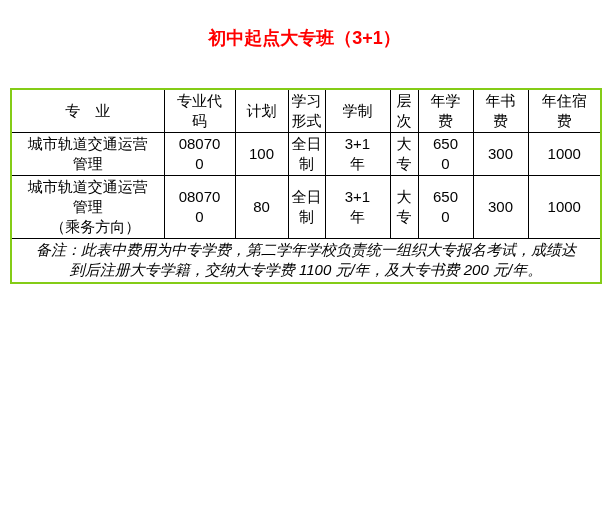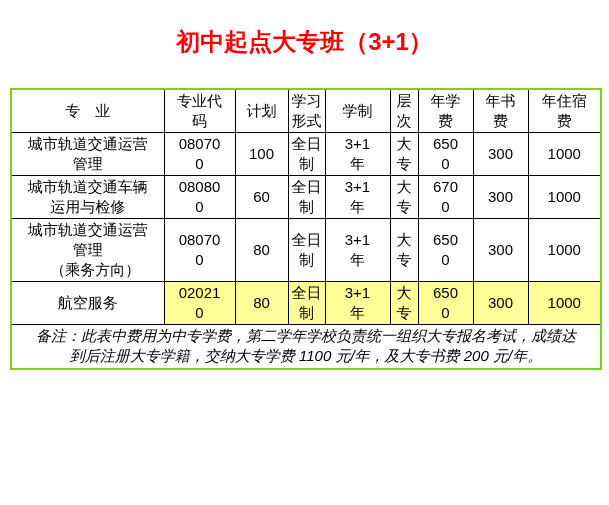--- a/index.html
+++ b/index.html
@@ -11,21 +11,21 @@
     font-family: "Liberation Sans", sans-serif;
     overflow: hidden;
   }
   .page-title {
     position: absolute;
     left: 0;
     top: 26px;
     width: 609px;
     text-align: center;
     color: #ff0000;
-    font-size: 24px;
+    font-size: 18px;
     font-weight: bold;
     letter-spacing: 0px;
   }
   table.program-table {
     position: absolute;
     left: 10px;
     top: 88px;
     width: 590px;
     border-collapse: collapse;
     table-layout: fixed;
@@ -109,73 +109,40 @@
       <td>大
 专</td>
       <td>650
 0</td>
       <td>300</td>
       <td>1000</td>
     </tr>
 
 
 
-    <tr class="h-std">
-      <td class="major-cell">城市轨道交通车辆
-运用与检修</td>
-      <td>08080
-0</td>
-      <td>60</td>
-      <td>全日
-制</td>
-      <td>3+1
-年</td>
-      <td>大
-专</td>
-      <td>670
-0</td>
-      <td>300</td>
-      <td>1000</td>
-    </tr>
 
     <tr class="h-tall">
       <td class="major-cell">城市轨道交通运营
 管理
 　（乘务方向）</td>
       <td>08070
 0</td>
       <td>80</td>
       <td>全日
 制</td>
       <td>3+1
 年</td>
       <td>大
 专</td>
       <td>650
 0</td>
       <td>300</td>
       <td>1000</td>
     </tr>
 
-    <tr class="h-std">
-      <td class="major-cell">航空服务</td>
-      <td class="hl">02021
-0</td>
-      <td class="hl">80</td>
-      <td class="hl">全日
-制</td>
-      <td class="hl">3+1
-年</td>
-      <td class="hl">大
-专</td>
-      <td class="hl">650
-0</td>
-      <td class="hl">300</td>
-      <td class="hl">1000</td>
-    </tr>
 
 
     <tr class="h-note">
       <td class="note-cell" colspan="9">备注：此表中费用为中专学费，第二学年学校负责统一组织大专报名考试，成绩达
 到后注册大专学籍，交纳大专学费 1100 元/年，及大专书费 200 元/年。</td>
     </tr>
   </tbody>
 </table>
 
 </body></html>

